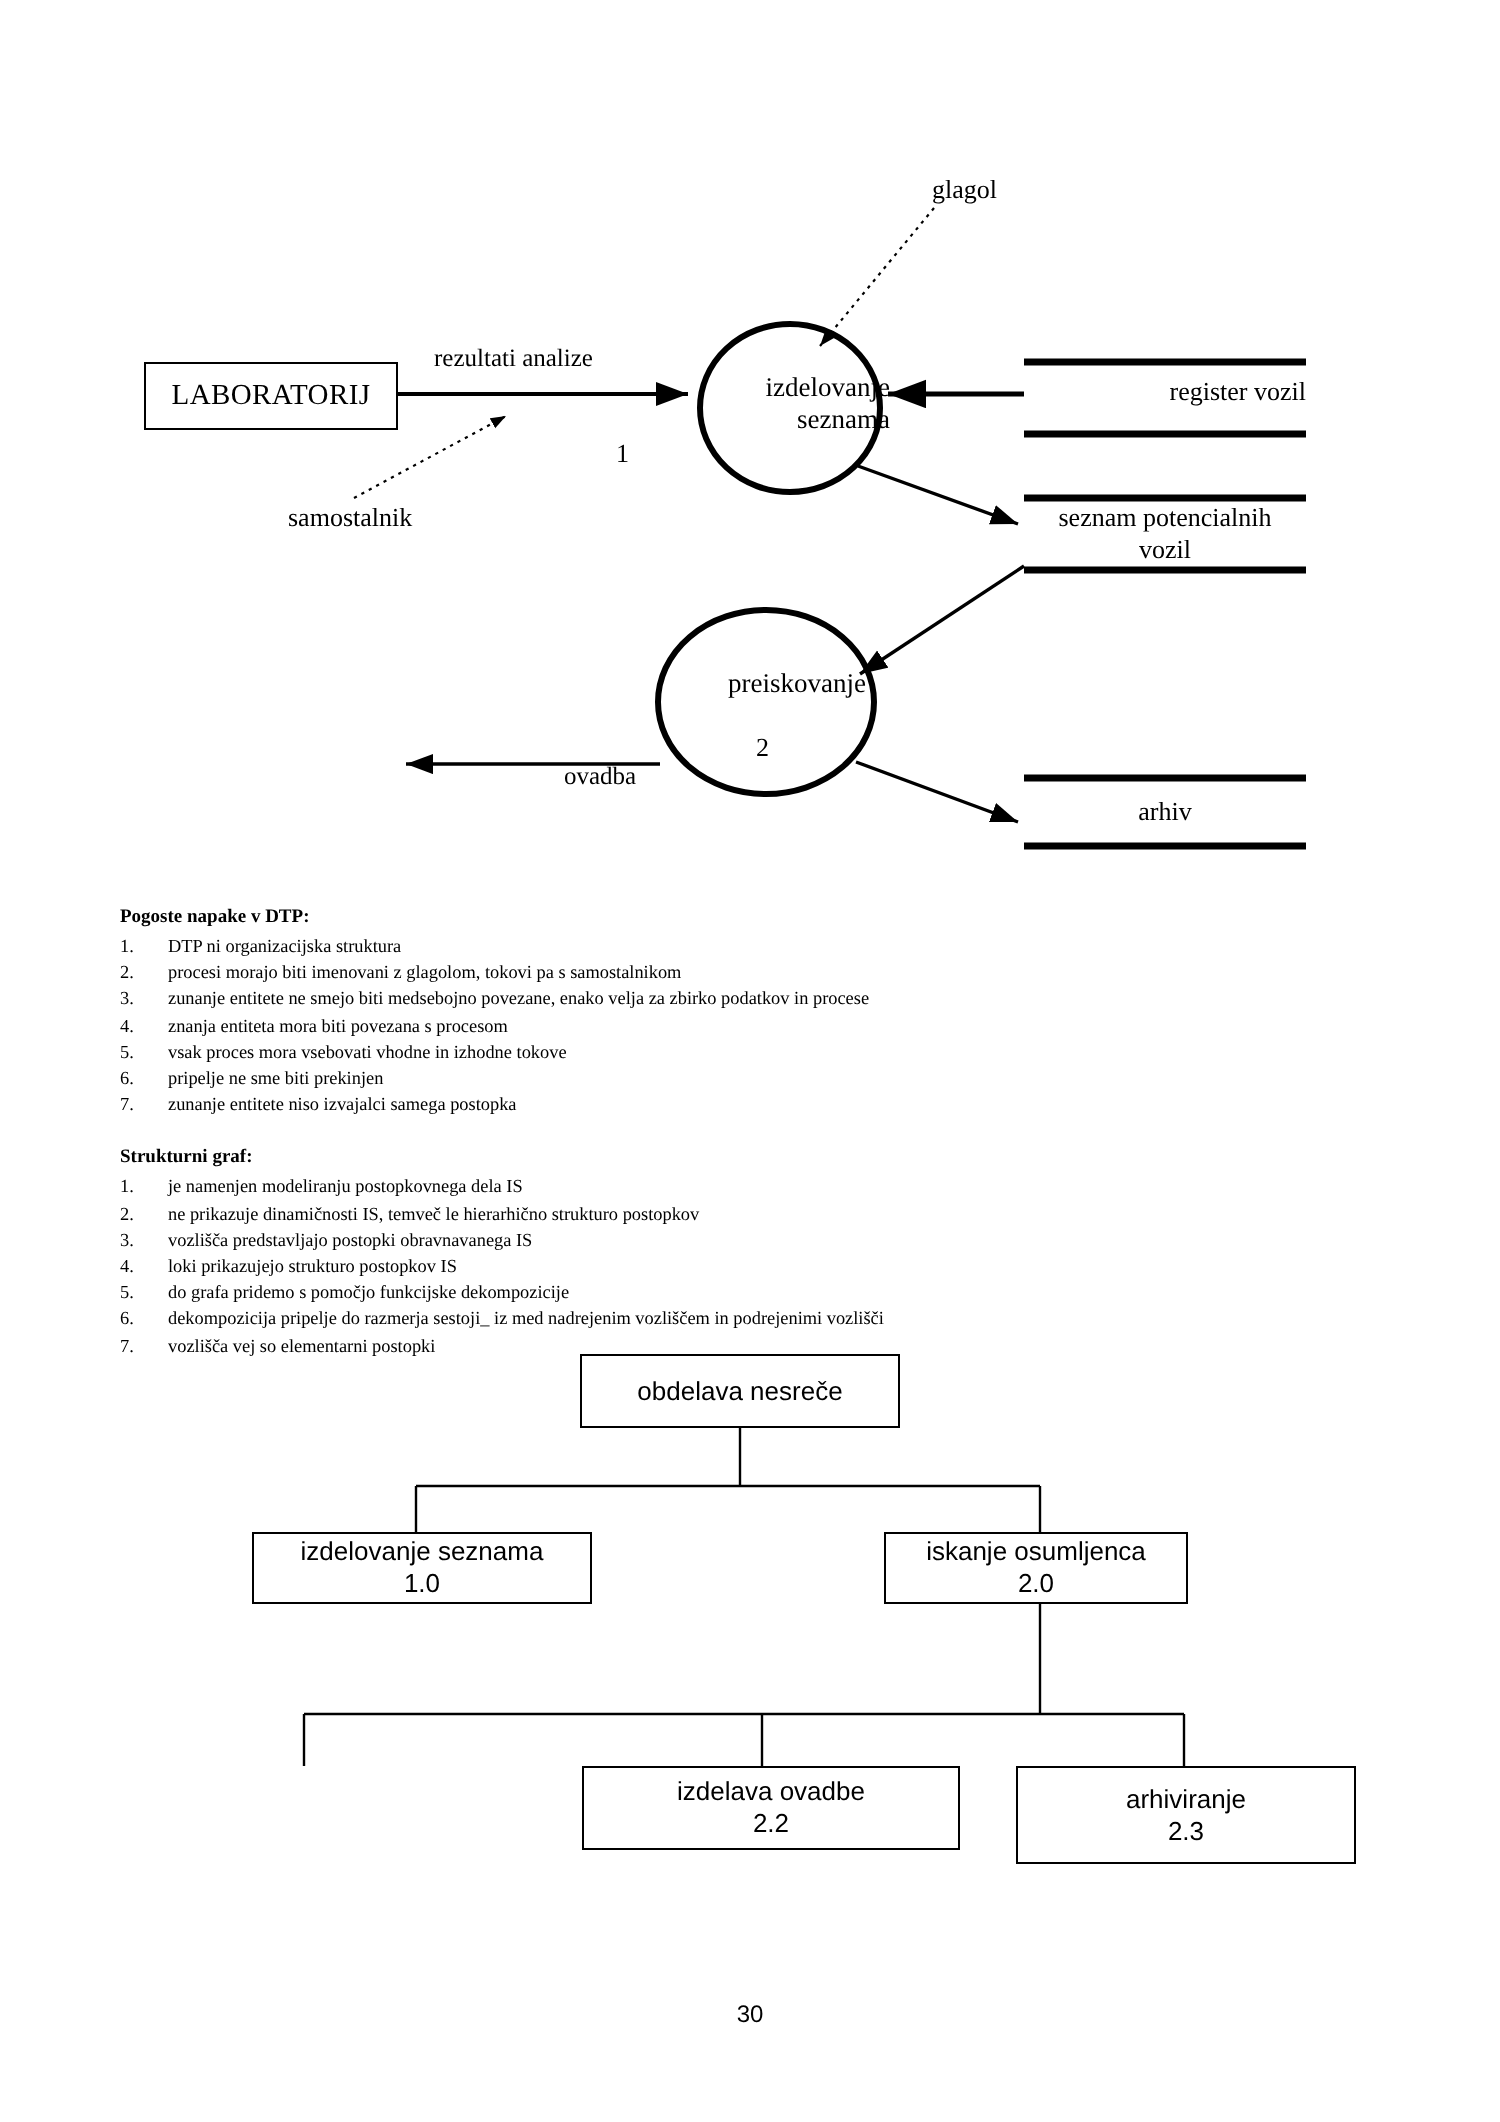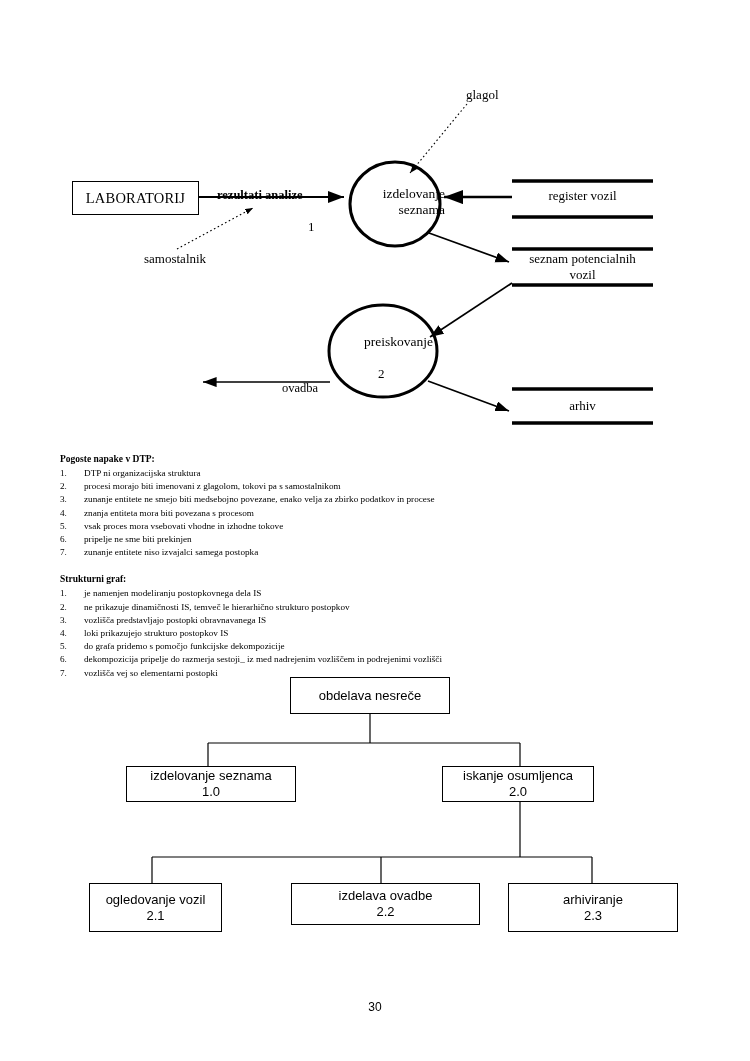--- a/index.html
+++ b/index.html
@@ -208,24 +208,24 @@
       <div>izdelovanje</div>
       <div>seznama</div>
     </div>
     <div class="proc-num" style="left:308px; top:219px;">1</div>
 
     <div class="proc-label" style="left:333px; top:334px; width:100px;">
       <div>preiskovanje</div>
     </div>
     <div class="proc-num" style="left:378px; top:366px;">2</div>
 
-    <div class="flow-label" style="left:217px; top:188px;font-weight:bold;">rezultati analize</div>
+    <div class="flow-label" style="left:217px; top:172px;">rezultati analize</div>
     <div class="flow-label" style="left:258px; top:381px;margin-left:24px;">ovadba</div>
 
-    <div class="store-label" style="left:512px; top:188px; width:141px;">
+    <div class="store-label" style="left:512px; top:188px; width:141px;text-align:right;">
       <div>register vozil</div>
     </div>
 
     <div class="store-label" style="left:507px; top:251px; width:151px;">
       <div>seznam potencialnih</div>
       <div>vozil</div>
     </div>
 
     <div class="store-label" style="left:512px; top:398px; width:141px;">
       <div>arhiv</div>
@@ -289,24 +289,20 @@
     <div class="tnode" style="left:126px; top:101px; width:170px; height:36px;">
       <div>izdelovanje seznama</div>
       <div class="t2">1.0</div>
     </div>
 
     <div class="tnode" style="left:442px; top:101px; width:152px; height:36px;">
       <div>iskanje osumljenca</div>
       <div class="t2">2.0</div>
     </div>
 
-    <div class="tnode" style="left:89px; top:218px; width:133px; height:49px;">
-      <div>ogledovanje vozil</div>
-      <div class="t2">2.1</div>
-    </div>
 
     <div class="tnode" style="left:291px; top:218px; width:189px; height:42px;">
       <div>izdelava ovadbe</div>
       <div class="t2">2.2</div>
     </div>
 
     <div class="tnode" style="left:508px; top:218px; width:170px; height:49px;">
       <div>arhiviranje</div>
       <div class="t2">2.3</div>
     </div>

